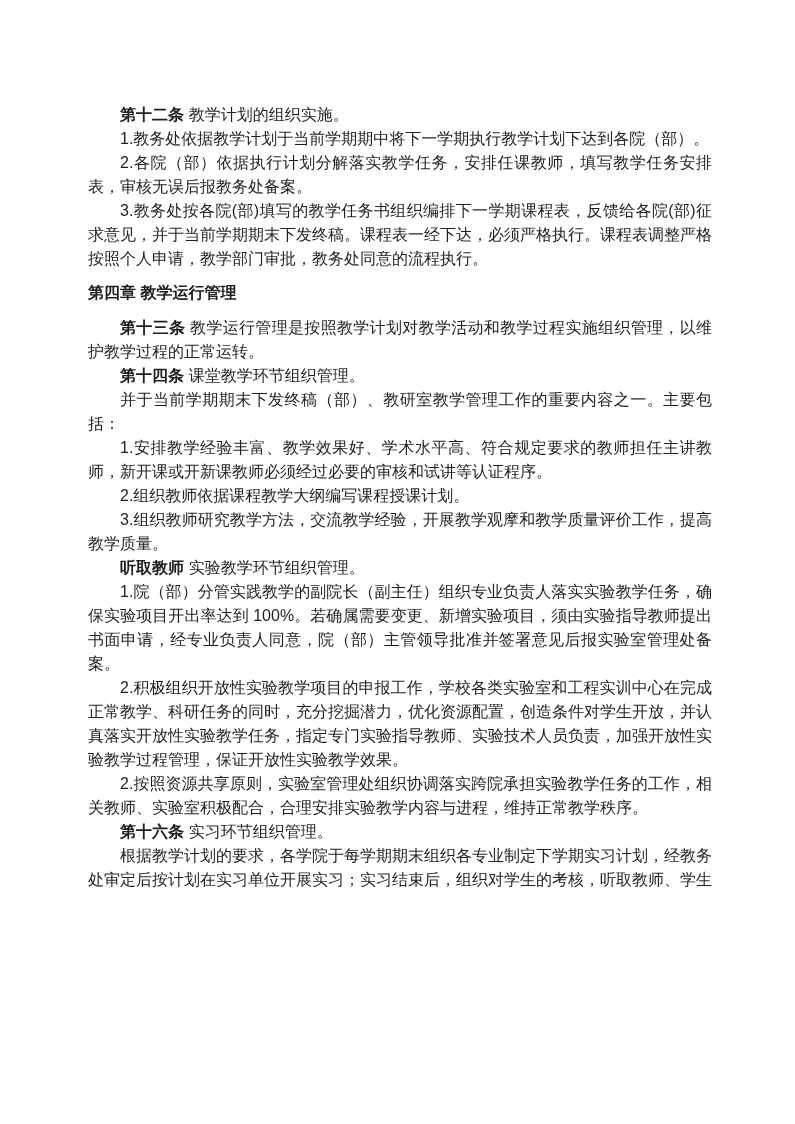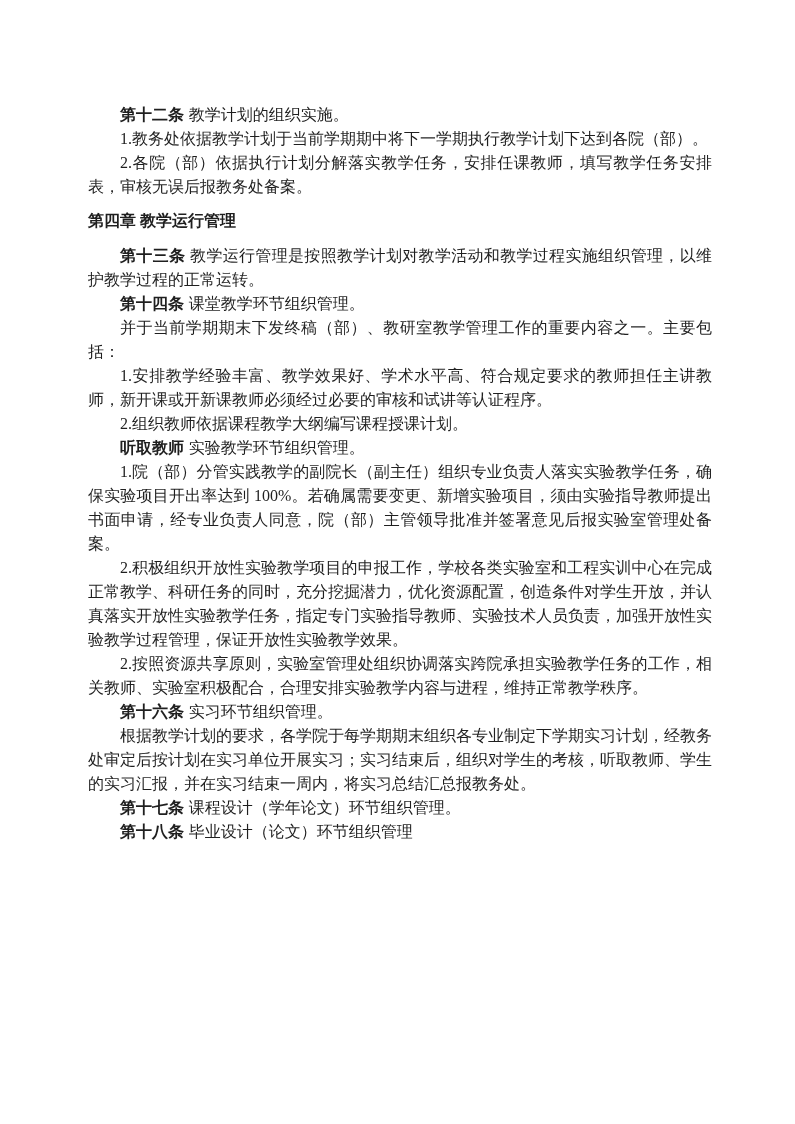--- a/index.html
+++ b/index.html
@@ -7,21 +7,21 @@
     padding: 0;
     background: #ffffff;
   }
   .page {
     position: relative;
     width: 795px;
     height: 892px;
     margin: 0 auto;
     background: #ffffff;
     color: #1f1f1f;
-    font-family: Liberation Serif, serif;
+    font-family: Liberation Sans, sans-serif;
     font-size: 16px;
     line-height: 24px;
     overflow: hidden;
     box-sizing: border-box;
   }
   .text-block {
     position: absolute;
     left: 88px;
     top: 103px;
     width: 624px;
@@ -55,26 +55,28 @@
   }
 </style>
 </head>
 <body>
 
 <div class="page">
   <main class="text-block">
       <p class="article"><span class="lead">第十二条</span>教学计划的组织实施。</p>
       <p class="para">1.教务处依据教学计划于当前学期期中将下一学期执行教学计划下达到各院（部）。</p>
       <p class="para">2.各院（部）依据执行计划分解落实教学任务，安排任课教师，填写教学任务安排表，审核无误后报教务处备案。</p>
+      <p class="para">3.教务处按各院(部)填写的教学任务书组织编排下一学期课程表，反馈给各院(部)征求意见，并于当前学期期末下发终稿。课程表一经下达，必须严格执行。课程表调整严格按照个人申请，教学部门审批，教务处同意的流程执行。</p>
       <p class="chapter">第四章 教学运行管理</p>
       <p class="article"><span class="lead">第十三条</span>教学运行管理是按照教学计划对教学活动和教学过程实施组织管理，以维护教学过程的正常运转。</p>
       <p class="article"><span class="lead">第十四条</span>课堂教学环节组织管理。</p>
       <p class="para">并于当前学期期末下发终稿（部）、教研室教学管理工作的重要内容之一。主要包括：</p>
       <p class="para">1.安排教学经验丰富、教学效果好、学术水平高、符合规定要求的教师担任主讲教师，新开课或开新课教师必须经过必要的审核和试讲等认证程序。</p>
       <p class="para">2.组织教师依据课程教学大纲编写课程授课计划。</p>
+      <p class="para">3.组织教师研究教学方法，交流教学经验，开展教学观摩和教学质量评价工作，提高教学质量。</p>
       <p class="article"><span class="lead">听取教师</span>实验教学环节组织管理。</p>
       <p class="para">1.院（部）分管实践教学的副院长（副主任）组织专业负责人落实实验教学任务，确保实验项目开出率达到 100%。若确属需要变更、新增实验项目，须由实验指导教师提出书面申请，经专业负责人同意，院（部）主管领导批准并签署意见后报实验室管理处备案。</p>
       <p class="para">2.积极组织开放性实验教学项目的申报工作，学校各类实验室和工程实训中心在完成正常教学、科研任务的同时，充分挖掘潜力，优化资源配置，创造条件对学生开放，并认真落实开放性实验教学任务，指定专门实验指导教师、实验技术人员负责，加强开放性实验教学过程管理，保证开放性实验教学效果。</p>
       <p class="para">2.按照资源共享原则，实验室管理处组织协调落实跨院承担实验教学任务的工作，相关教师、实验室积极配合，合理安排实验教学内容与进程，维持正常教学秩序。</p>
       <p class="article"><span class="lead">第十六条</span>实习环节组织管理。</p>
       <p class="para">根据教学计划的要求，各学院于每学期期末组织各专业制定下学期实习计划，经教务处审定后按计划在实习单位开展实习；实习结束后，组织对学生的考核，听取教师、学生的实习汇报，并在实习结束一周内，将实习总结汇总报教务处。</p>
       <p class="article"><span class="lead">第十七条</span>课程设计（学年论文）环节组织管理。</p>
       <p class="article"><span class="lead">第十八条</span>毕业设计（论文）环节组织管理</p>
     </main>
   <div class="page-number">3</div>

